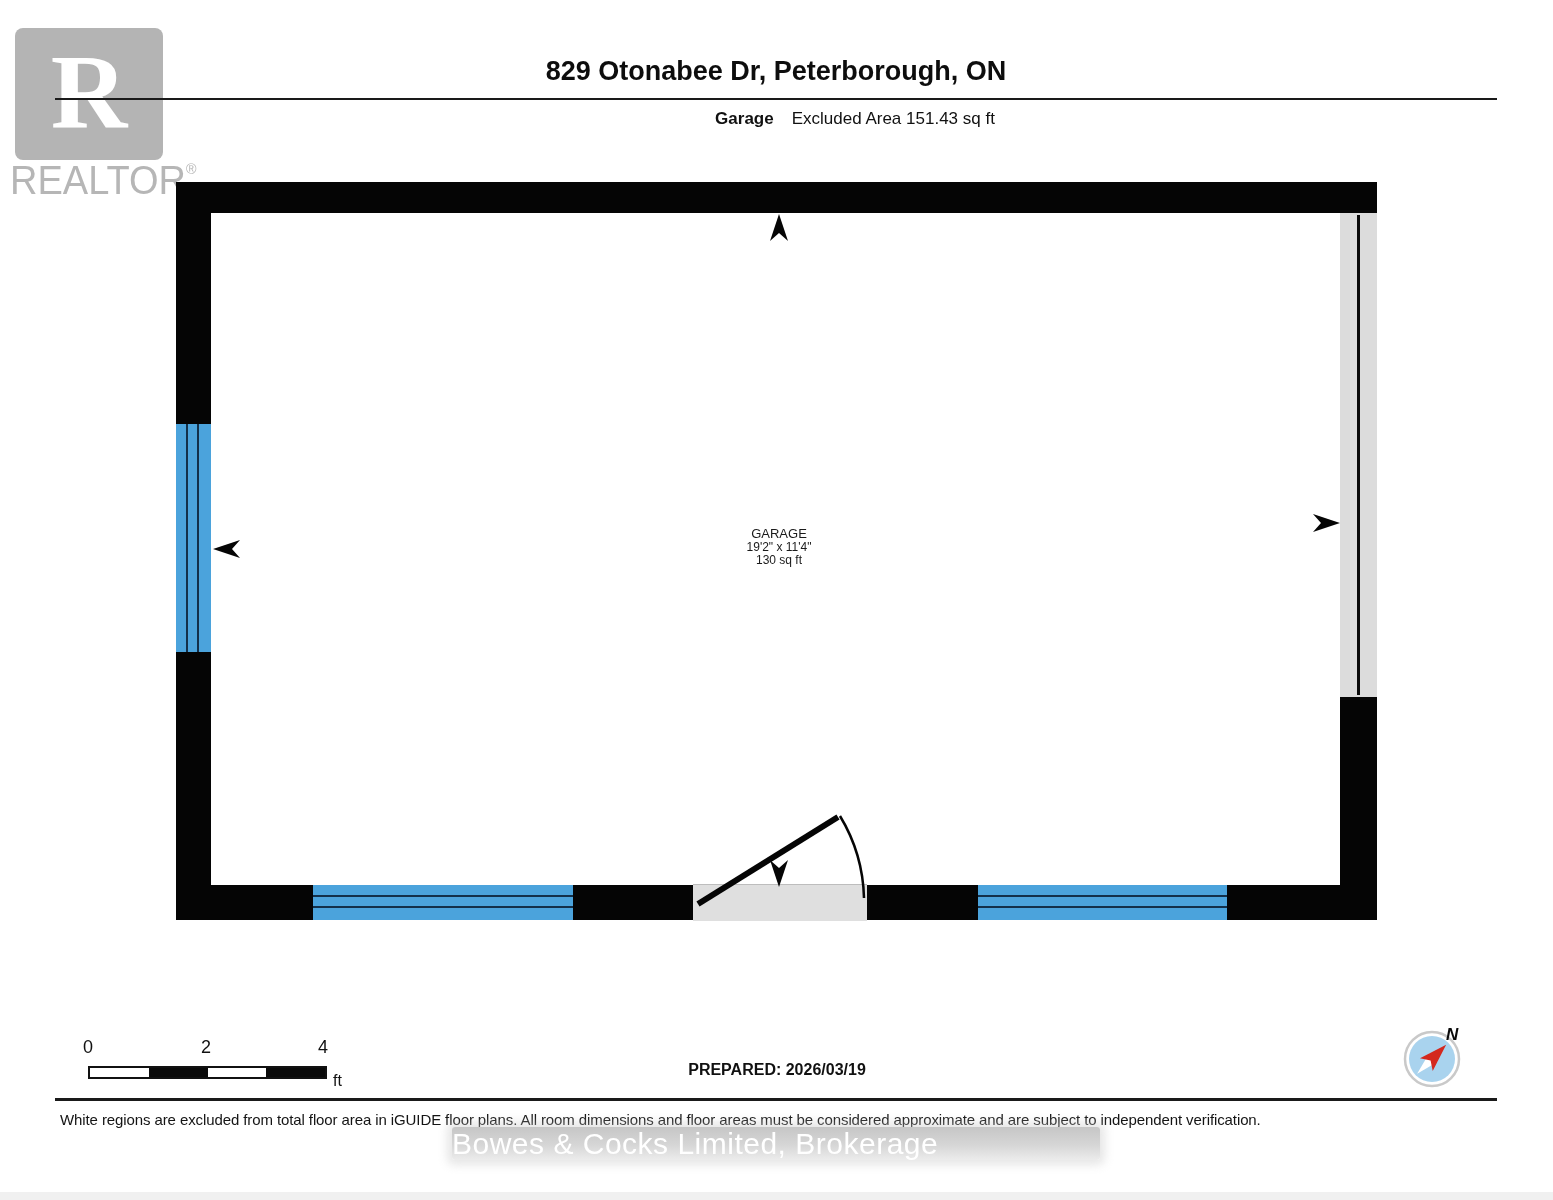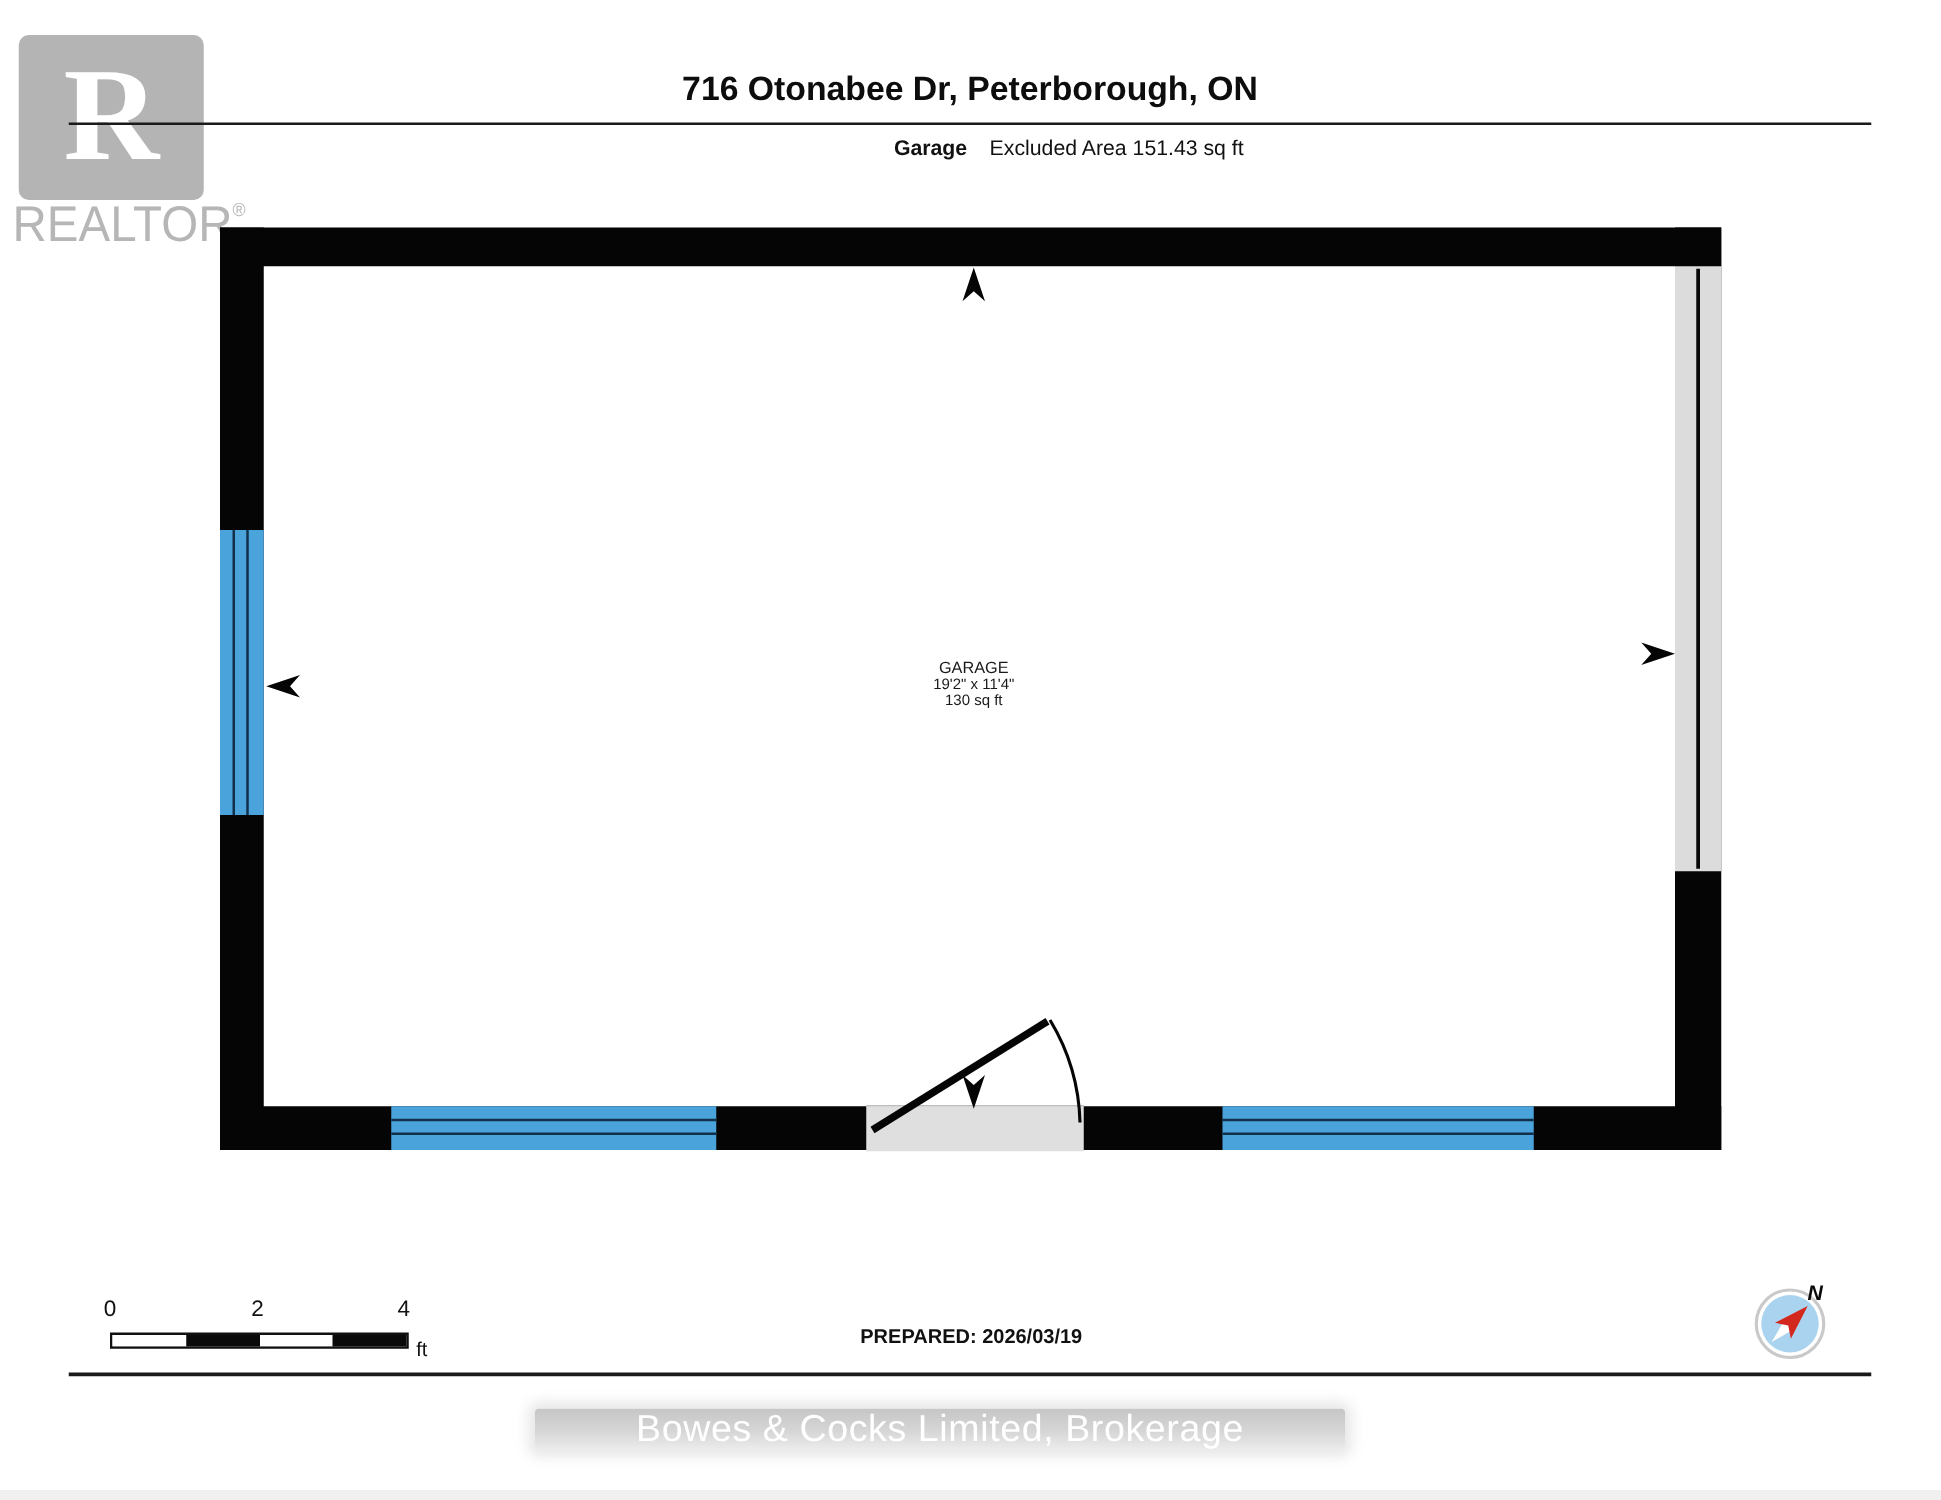--- a/index.html
+++ b/index.html
@@ -56,37 +56,37 @@
   .seg-w{width:25%;background:#fff;}
   .seg-b{width:25%;background:#0a0a0a;}
   .ft-label{left:333px;top:1072px;font-size:16px;}
 
   .prepared{left:777px;top:1061px;transform:translateX(-50%);font-size:16px;font-weight:bold;
             white-space:nowrap;}
 
   
   .hline.bottom{top:1098px;left:55px;width:1442px;height:3px;}
   .disclaimer{left:60px;top:1111px;font-size:15px;color:#141414;white-space:nowrap;letter-spacing:-0.1px;}
-  .watermark{left:428px;top:1127px;width:648px;height:33px;text-align:center;
+  .watermark{left:452px;top:1127px;width:648px;height:33px;
              background:linear-gradient(180deg,#c6c6c6 0%,#d6d6d6 55%,#ececec 100%);
              box-shadow:0 0 10px 5px rgba(200,200,200,0.45);border-radius:3px;
              color:#ffffff;font-size:30px;line-height:33px;letter-spacing:0.5px;white-space:nowrap;}
   .bottom-strip{left:0;top:1192px;width:1553px;height:8px;background:#f0f0f0;}
 </style>
 </head>
 <body>
 
 <div id="page">
 
   <div class="abs rlogo-box">
     <span class="rlogo-letter">R</span>
   </div>
   <div class="abs rlogo-word"><span>REALTOR</span><sup>®</sup></div>
 
-  <div class="abs title">716 Otonabee Dr, Peterborough, ON</div>
+  <div class="abs title">829 Otonabee Dr, Peterborough, ON</div>
   <div class="abs hline top"></div>
   <div class="abs subtitle">
     <span class="room-b">Garage</span><span>Excluded Area 151.43 sq ft</span>
   </div>
 
   <div class="abs wall wall-top"></div>
   <div class="abs wall wall-left"></div>
   <div class="abs wall wall-right"></div>
   <div class="abs wall wall-bottom"></div>
 
@@ -142,16 +142,17 @@
     <span class="seg-w"></span>
       <span class="seg-b"></span>
       <span class="seg-w"></span>
       <span class="seg-b"></span>
   </div>
   <span class="abs ft-label">ft</span>
 
   <div class="abs prepared">PREPARED: 2026/03/19</div>
 
   <div class="abs hline bottom"></div>
+  <div class="abs disclaimer">White regions are excluded from total floor area in iGUIDE floor plans. All room dimensions and floor areas must be considered approximate and are subject to independent verification.</div>
   <div class="abs watermark">Bowes &amp; Cocks Limited, Brokerage</div>
   <div class="abs bottom-strip"></div>
 
 </div>
 
 </body></html>

